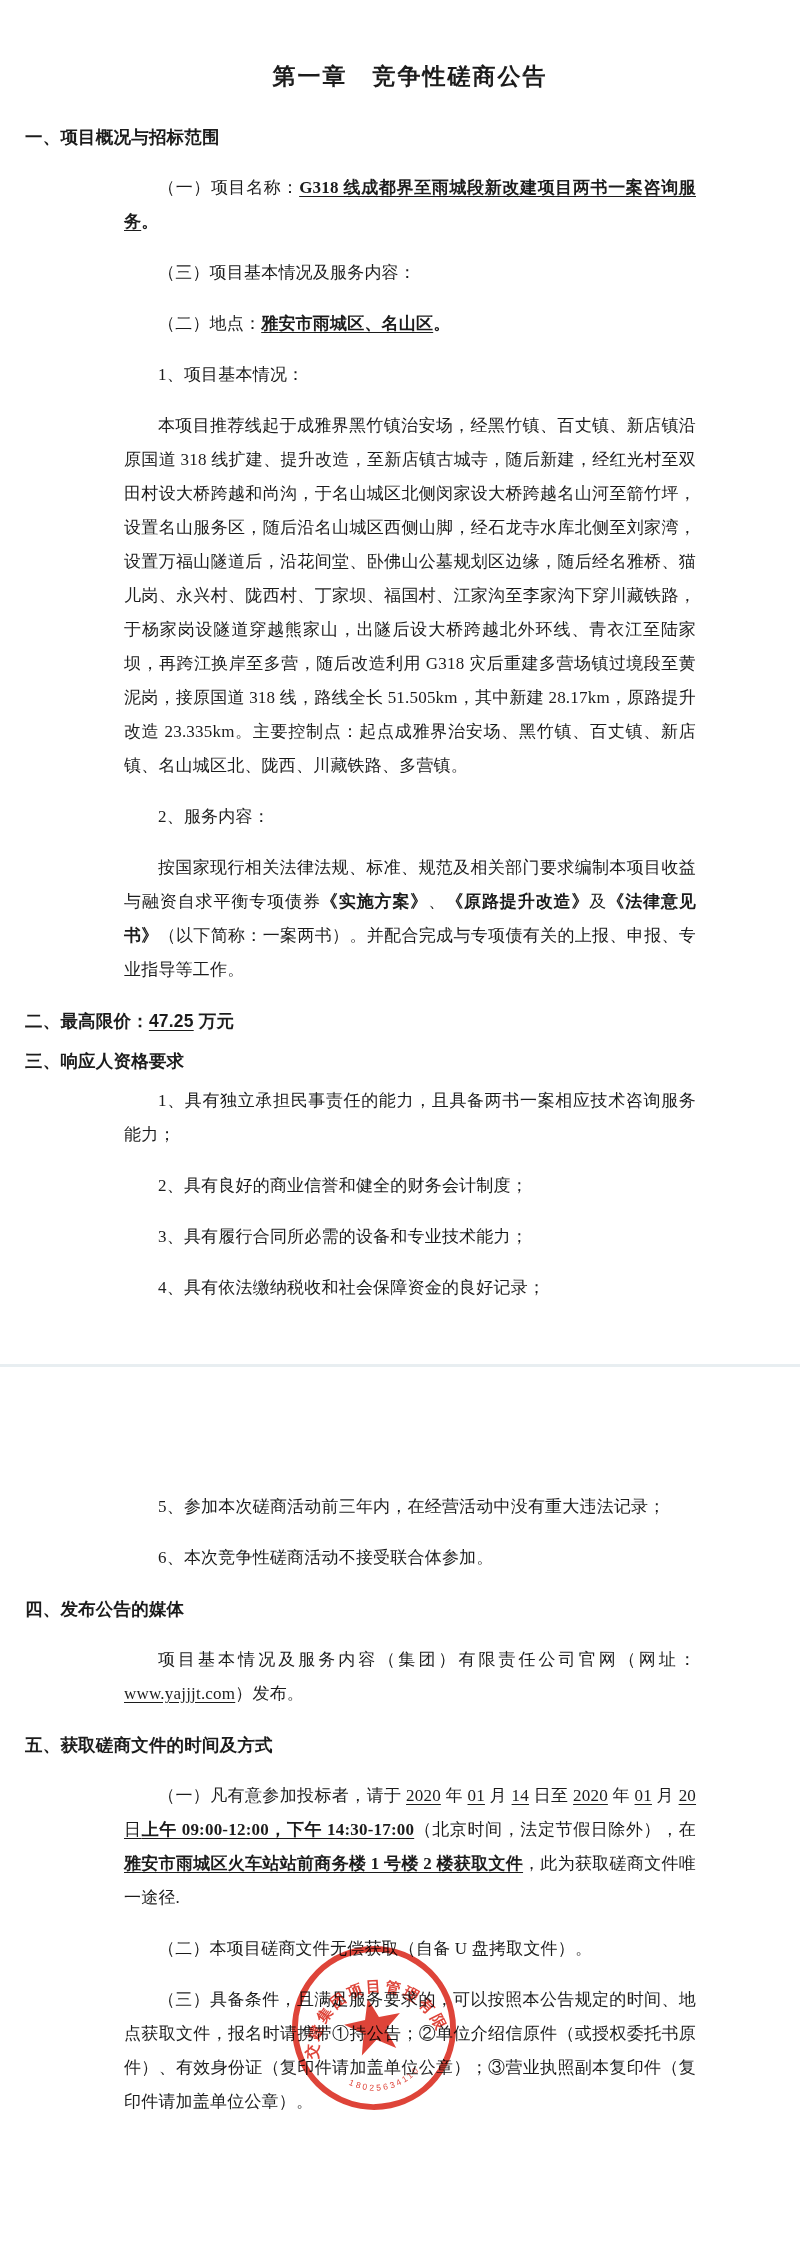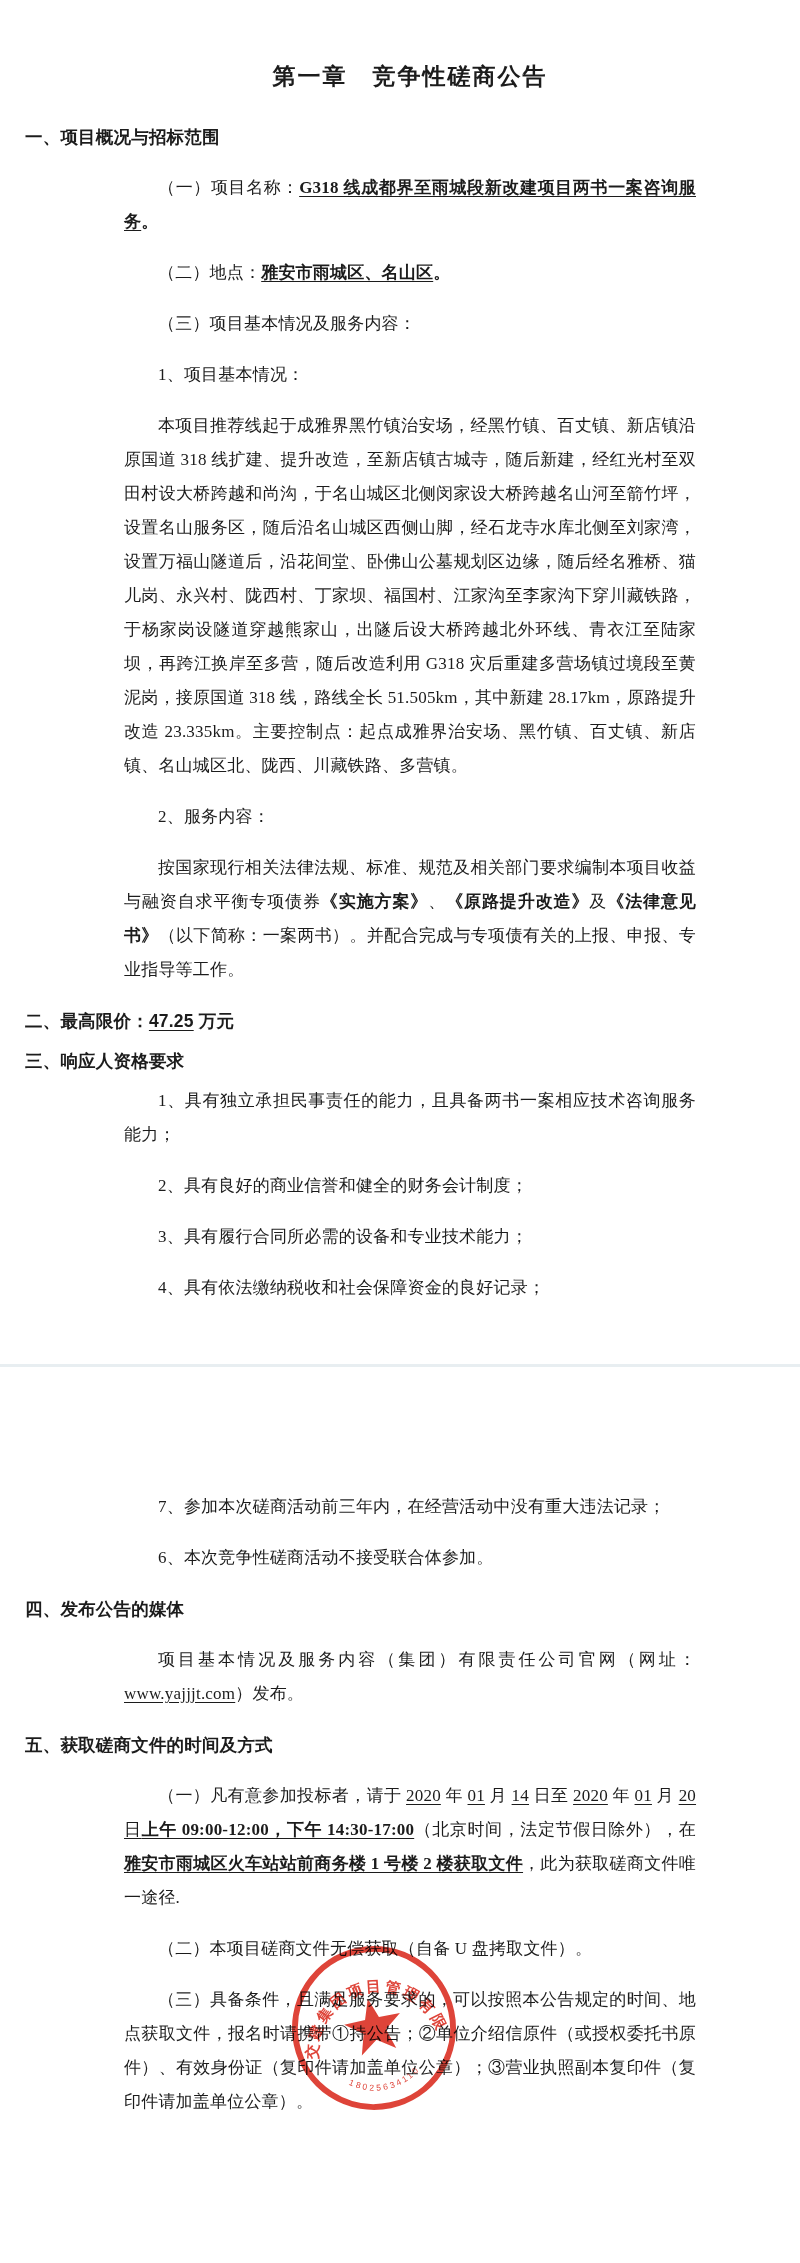--- a/index.html
+++ b/index.html
@@ -26,40 +26,40 @@
 </head>
 <body>
 
 <div class="doc">
 
   <div class="block title">第一章　竞争性磋商公告</div>
 
 
   <div class="block h2">一、项目概况与招标范围</div>
   <p class="block indent2"><span>（一）项目名称：</span><span class="r-bu">G318 线成都界至雨城段新改建项目两书一案咨询服务</span><span class="r-b">。</span></p>
+  <p class="block indent2">（三）项目基本情况及服务内容：</p>
   <p class="block indent2"><span>（二）地点：</span><span class="r-bu">雅安市雨城区、名山区</span><span class="r-b">。</span></p>
-  <p class="block indent2">（三）项目基本情况及服务内容：</p>
   <p class="block indent2">1、项目基本情况：</p>
   <p class="block indent2">本项目推荐线起于成雅界黑竹镇治安场，经黑竹镇、百丈镇、新店镇沿原国道 318 线扩建、提升改造，至新店镇古城寺，随后新建，经红光村至双田村设大桥跨越和尚沟，于名山城区北侧闵家设大桥跨越名山河至箭竹坪，设置名山服务区，随后沿名山城区西侧山脚，经石龙寺水库北侧至刘家湾，设置万福山隧道后，沿花间堂、卧佛山公墓规划区边缘，随后经名雅桥、猫儿岗、永兴村、陇西村、丁家坝、福国村、江家沟至李家沟下穿川藏铁路，于杨家岗设隧道穿越熊家山，出隧后设大桥跨越北外环线、青衣江至陆家坝，再跨江换岸至多营，随后改造利用 G318 灾后重建多营场镇过境段至黄泥岗，接原国道 318 线，路线全长 51.505km，其中新建 28.17km，原路提升改造 23.335km。主要控制点：起点成雅界治安场、黑竹镇、百丈镇、新店镇、名山城区北、陇西、川藏铁路、多营镇。</p>
   <p class="block indent2">2、服务内容：</p>
   <p class="block indent2"><span>按国家现行相关法律法规、标准、规范及相关部门要求编制本项目收益与融资自求平衡专项债券</span><span class="r-b">《实施方案》</span><span>、</span><span class="r-b">《原路提升改造》</span><span>及</span><span class="r-b">《法律意见书》</span><span>（以下简称：一案两书）。并配合完成与专项债有关的上报、申报、专业指导等工作。</span></p>
 
   <div class="block h2 mt4"><span class="r-b">二、最高限价：</span><span class="r-bu">47.25</span><span class="r-b"> 万元</span></div>
 
   <div class="block h2 mt4">三、响应人资格要求</div>
   <p class="block indent2 mt4">1、具有独立承担民事责任的能力，且具备两书一案相应技术咨询服务能力；</p>
   <p class="block indent2">2、具有良好的商业信誉和健全的财务会计制度；</p>
   <p class="block indent2">3、具有履行合同所必需的设备和专业技术能力；</p>
   <p class="block indent2">4、具有依法缴纳税收和社会保障资金的良好记录；</p>
 
   <div class="page-gap-top"></div>
   <div class="page-break"></div>
   <div class="page-gap-bottom"></div>
 
-  <p class="block indent2">7、参加本次磋商活动前三年内，在经营活动中没有重大违法记录；</p>
+  <p class="block indent2">5、参加本次磋商活动前三年内，在经营活动中没有重大违法记录；</p>
   <p class="block indent2">6、本次竞争性磋商活动不接受联合体参加。</p>
 
   <div class="block h2">四、发布公告的媒体</div>
   <p class="block indent2"><span>项目基本情况及服务内容（集团）有限责任公司官网（网址：</span><span class="r-u">www.yajjjt.com</span><span>）发布。</span></p>
 
   <div class="block h2">五、获取磋商文件的时间及方式</div>
   <p class="block indent2"><span>（一）凡有意参加投标者，请于 </span><span class="r-u">2020</span><span> 年 </span><span class="r-u">01</span><span> 月 </span><span class="r-u">14</span><span> 日至 </span><span class="r-u">2020</span><span> 年 </span><span class="r-u">01</span><span> 月 </span><span class="r-u">20</span><span class="r-u"> 日</span><span class="r-bu">上午 09:00-12:00，下午 14:30-17:00</span><span>（北京时间，法定节假日除外），在</span><span class="r-bu">雅安市雨城区火车站站前商务楼 1 号楼 2 楼获取文件</span><span>，此为获取磋商文件唯一途径.</span></p>
   <p class="block indent2">（二）本项目磋商文件无偿获取（自备 U 盘拷取文件）。</p>
   <p class="block indent2">（三）具备条件，且满足服务要求的，可以按照本公告规定的时间、地点获取文件，报名时请携带①持公告；②单位介绍信原件（或授权委托书原件）、有效身份证（复印件请加盖单位公章）；③营业执照副本复印件（复印件请加盖单位公章）。</p>
 

